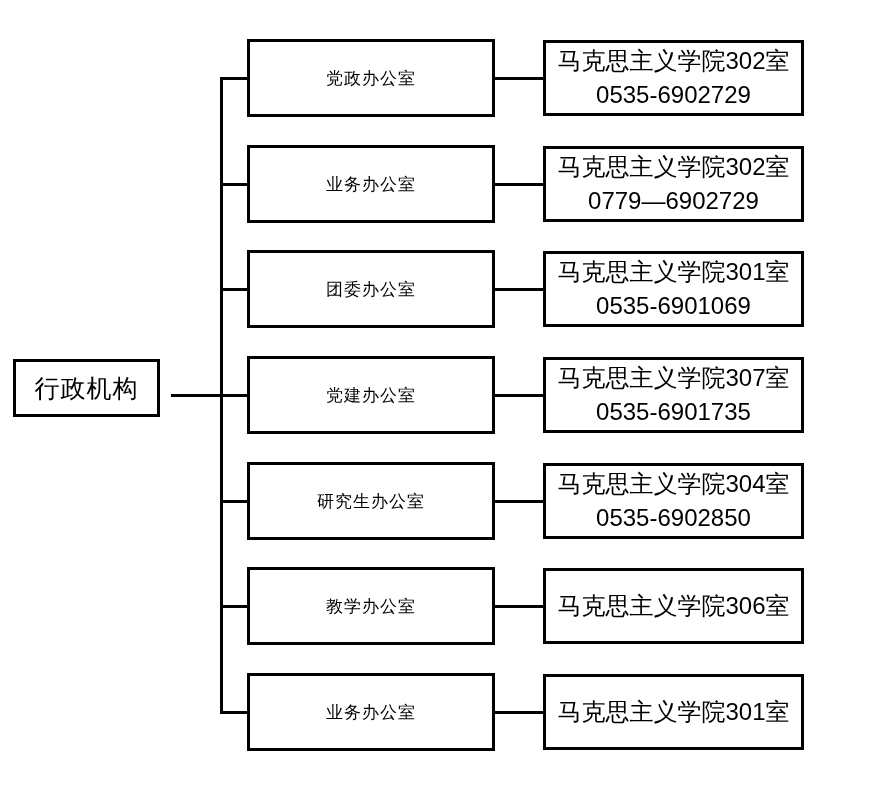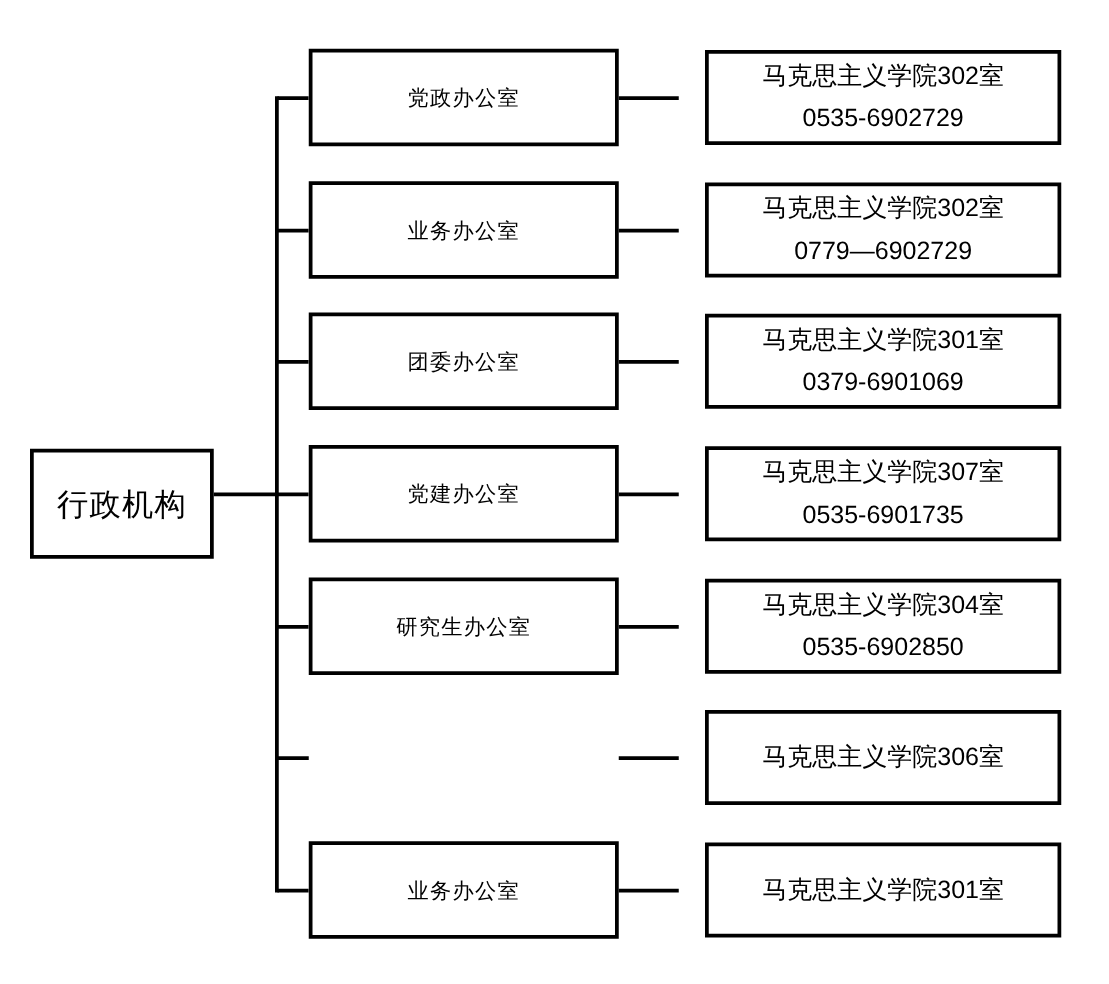--- a/index.html
+++ b/index.html
@@ -8,22 +8,22 @@
     width: 887px;
     height: 787px;
     background: #ffffff;
     font-family: "Liberation Sans", sans-serif;
     color: #000000;
     overflow: hidden;
   }
   
   .root-box {
     position: absolute;
-    left: 24px; top: 359px;
-    width: 147px; height: 88px;
+    left: 13px; top: 359px;
+    width: 147px; height: 58px;
     border: 3px solid #000;
     box-sizing: border-box;
     background: #fff;
     display: flex; align-items: center; justify-content: center;
     font-size: 25px;
     letter-spacing: 1px;
   }
   .root-link {
     position: absolute;
     left: 171px; top: 393.5px;
@@ -61,31 +61,30 @@
   }
   .link {
     position: absolute;
     left: 273px; top: 37.5px;
     width: 48px; height: 3px;
     background: #000;
   }
   .info-box {
     position: absolute;
     left: 321px; top: 1px;
-    width: 285px; height: 76px;
+    width: 261px; height: 76px;
     border: 3px solid #000;
     box-sizing: border-box;
     background: #fff;
     display: flex; flex-direction: column;
     align-items: center; justify-content: center;
-    font-size: 20px;
+    font-size: 24px;
     line-height: 34px;
     text-align: center;
     white-space: nowrap;
-    margin-left: 21px;
   }
 </style>
 </head>
 <body>
 
 <div class="canvas">
 
   <div class="root-box">
     <span>行政机构</span>
   </div>
@@ -117,21 +116,21 @@
   </div>
 
   <div class="row" style="top:250px">
     <div class="branch"></div>
     <div class="office-box">
       <span>团委办公室</span>
     </div>
     <div class="link"></div>
     <div class="info-box">
       <div>马克思主义学院301室</div>
-      <div>0379-6901069</div>
+      <div>0535-6901069</div>
     </div>
   </div>
 
   <div class="row" style="top:356px">
     <div class="branch"></div>
     <div class="office-box">
       <span>党建办公室</span>
     </div>
     <div class="link"></div>
     <div class="info-box">
@@ -147,20 +146,23 @@
     </div>
     <div class="link"></div>
     <div class="info-box">
       <div>马克思主义学院304室</div>
       <div>0535-6902850</div>
     </div>
   </div>
 
   <div class="row" style="top:567px">
     <div class="branch"></div>
+    <div class="office-box">
+      <span>教学办公室</span>
+    </div>
     <div class="link"></div>
     <div class="info-box">
       <div>马克思主义学院306室</div>
     </div>
   </div>
 
   <div class="row" style="top:673px">
     <div class="branch"></div>
     <div class="office-box">
       <span>业务办公室</span>

